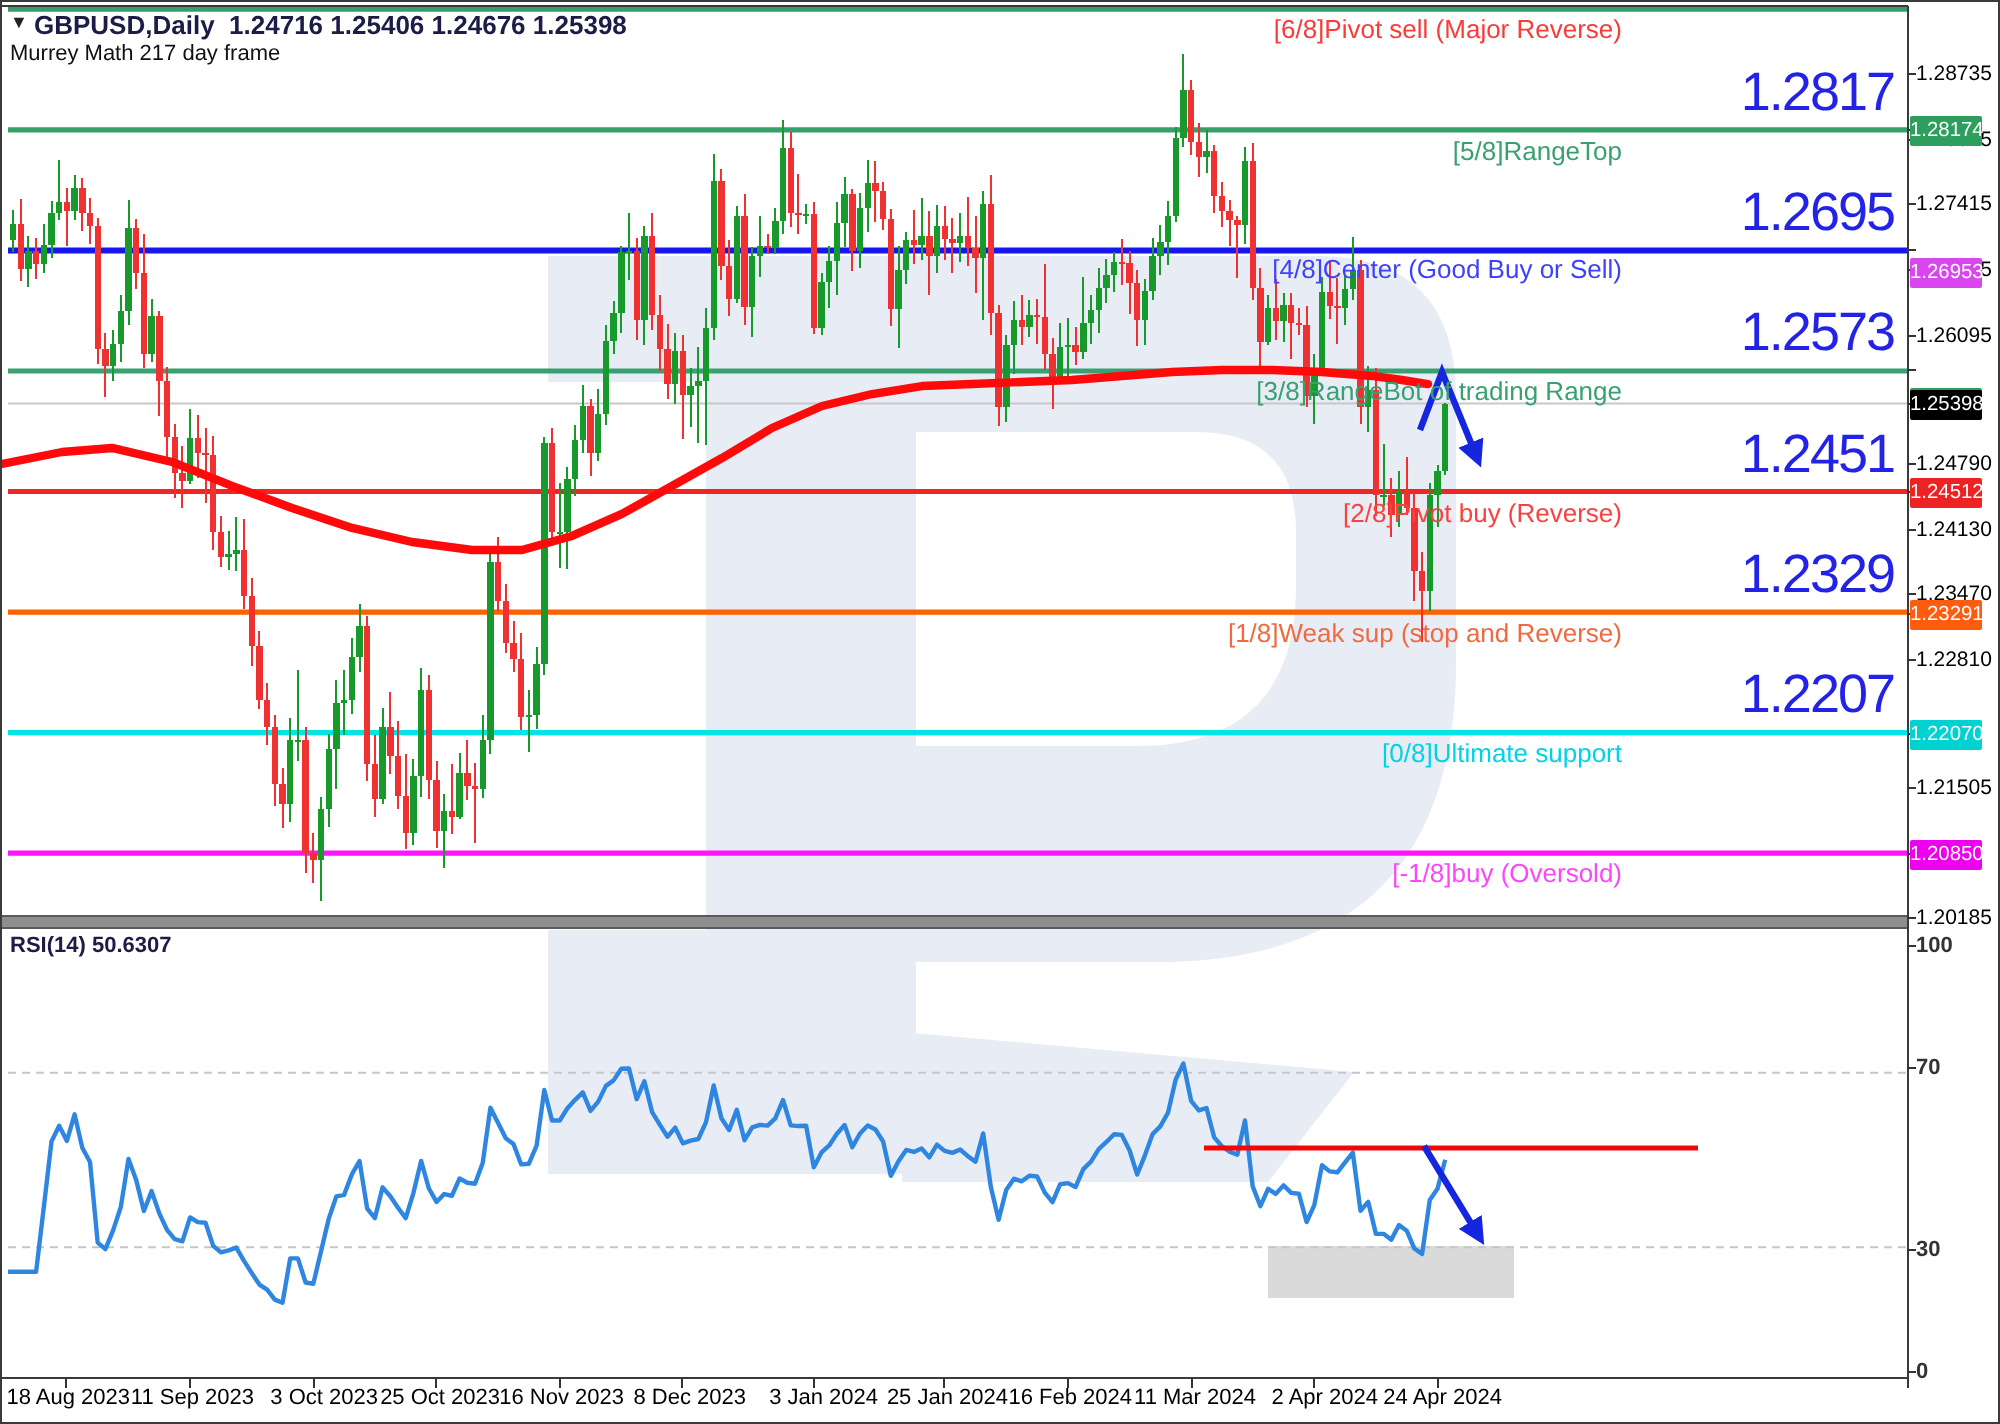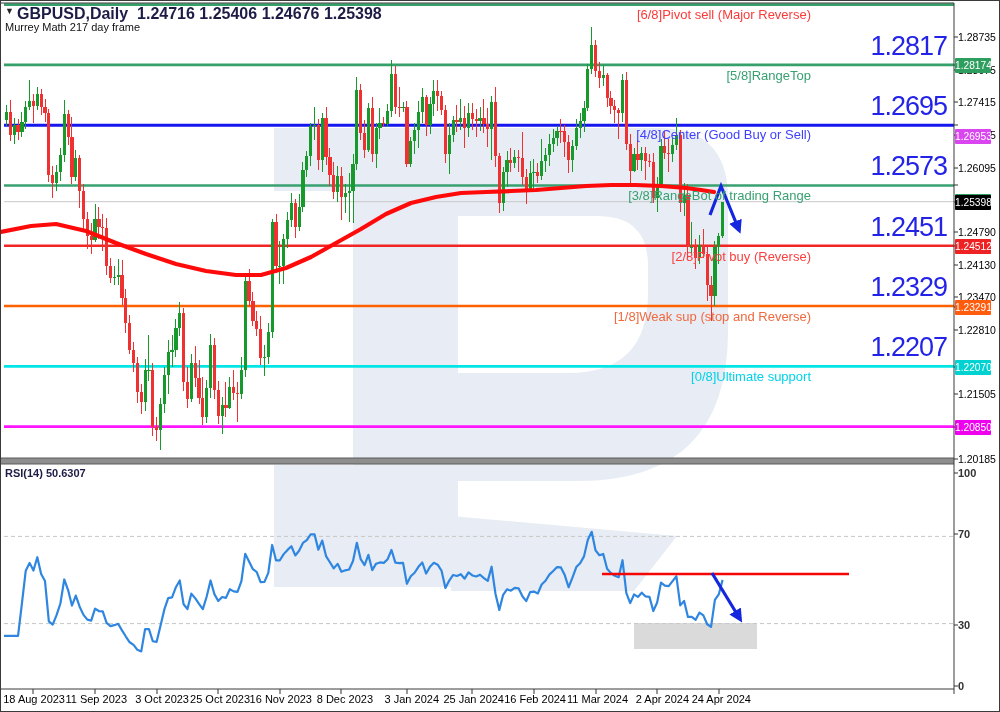--- a/index.html
+++ b/index.html
@@ -5,21 +5,21 @@
   html,body{margin:0;padding:0;background:#777;}
   #root{
     position:relative;width:1000px;height:712px;background:#ffffff;
     font-family:"Liberation Sans",sans-serif;overflow:hidden;
     border:1px solid #3a3a3a;box-sizing:border-box;
   }
   .abs{position:absolute;}
   #plot{position:absolute;left:0;top:0;z-index:2;}
   .wm{position:absolute;z-index:1;}
   .txt{position:absolute;z-index:3;white-space:nowrap;}
-  #title-line{left:16px;top:4px;font-size:16px;font-weight:bold;color:#1c1c46;}
+  #title-line{left:16px;top:4px;font-size:13px;font-weight:bold;color:#1c1c46;}
   #symbol-dd{left:4px;top:5px;font-size:9px;color:#222;z-index:3;cursor:pointer;}
   #indicator-line{left:4px;top:20px;font-size:11px;color:#111;}
   #rsi-line{left:4px;top:466px;font-size:11px;font-weight:bold;color:#1c1c46;}
   .mlabel{left:410px;width:400px;text-align:right;font-size:13px;z-index:3;}
   .biglvl{right:52px;font-size:27px;letter-spacing:-1px;color:#2323e8;z-index:3;}
   .ptick{left:957px;font-size:10.5px;color:#000;height:12px;line-height:12px;z-index:3;}
   .pbadge{left:954px;width:36px;height:15px;line-height:15px;text-align:center;
           font-size:10.2px;color:#fff;z-index:4;border-radius:1px;}
   .dlabel{width:64px;text-align:right;font-size:11px;color:#000;top:692px;z-index:3;}
   .rlabel{left:957px;font-size:11px;font-weight:bold;color:#333;height:12px;line-height:12px;z-index:3;}
@@ -492,20 +492,21 @@
   <div id="indicator-line" class="txt">Murrey Math 217 day frame</div>
   <div id="rsi-line" class="txt">RSI(14) 50.6307</div>
 
   <div class="mlabel txt" style="top:6px;color:#fb3a3a">[6/8]Pivot sell (Major Reverse)</div>
   <div class="mlabel txt" style="top:67px;color:#38a071">[5/8]RangeTop</div>
   <div class="mlabel txt" style="top:126px;color:#4040ff">[4/8]Center (Good Buy or Sell)</div>
   <div class="mlabel txt" style="top:187px;color:#38a071">[3/8]RangeBot of trading Range</div>
   <div class="mlabel txt" style="top:248px;color:#fb4040">[2/8]Pivot buy (Reverse)</div>
   <div class="mlabel txt" style="top:308px;color:#ef6a3f">[1/8]Weak sup (stop and Reverse)</div>
   <div class="mlabel txt" style="top:368px;color:#00d2e8">[0/8]Ultimate support</div>
+  <div class="mlabel txt" style="top:428px;color:#fb46fb">[-1/8]buy (Oversold)</div>
 
   <div class="biglvl txt" style="top:30px">1.2817</div>
   <div class="biglvl txt" style="top:90px">1.2695</div>
   <div class="biglvl txt" style="top:150px">1.2573</div>
   <div class="biglvl txt" style="top:211px">1.2451</div>
   <div class="biglvl txt" style="top:271px">1.2329</div>
   <div class="biglvl txt" style="top:331px">1.2207</div>
 
   <div id="gen-labels">
       <div class="ptick txt" style="top:30px">1.28735</div>

